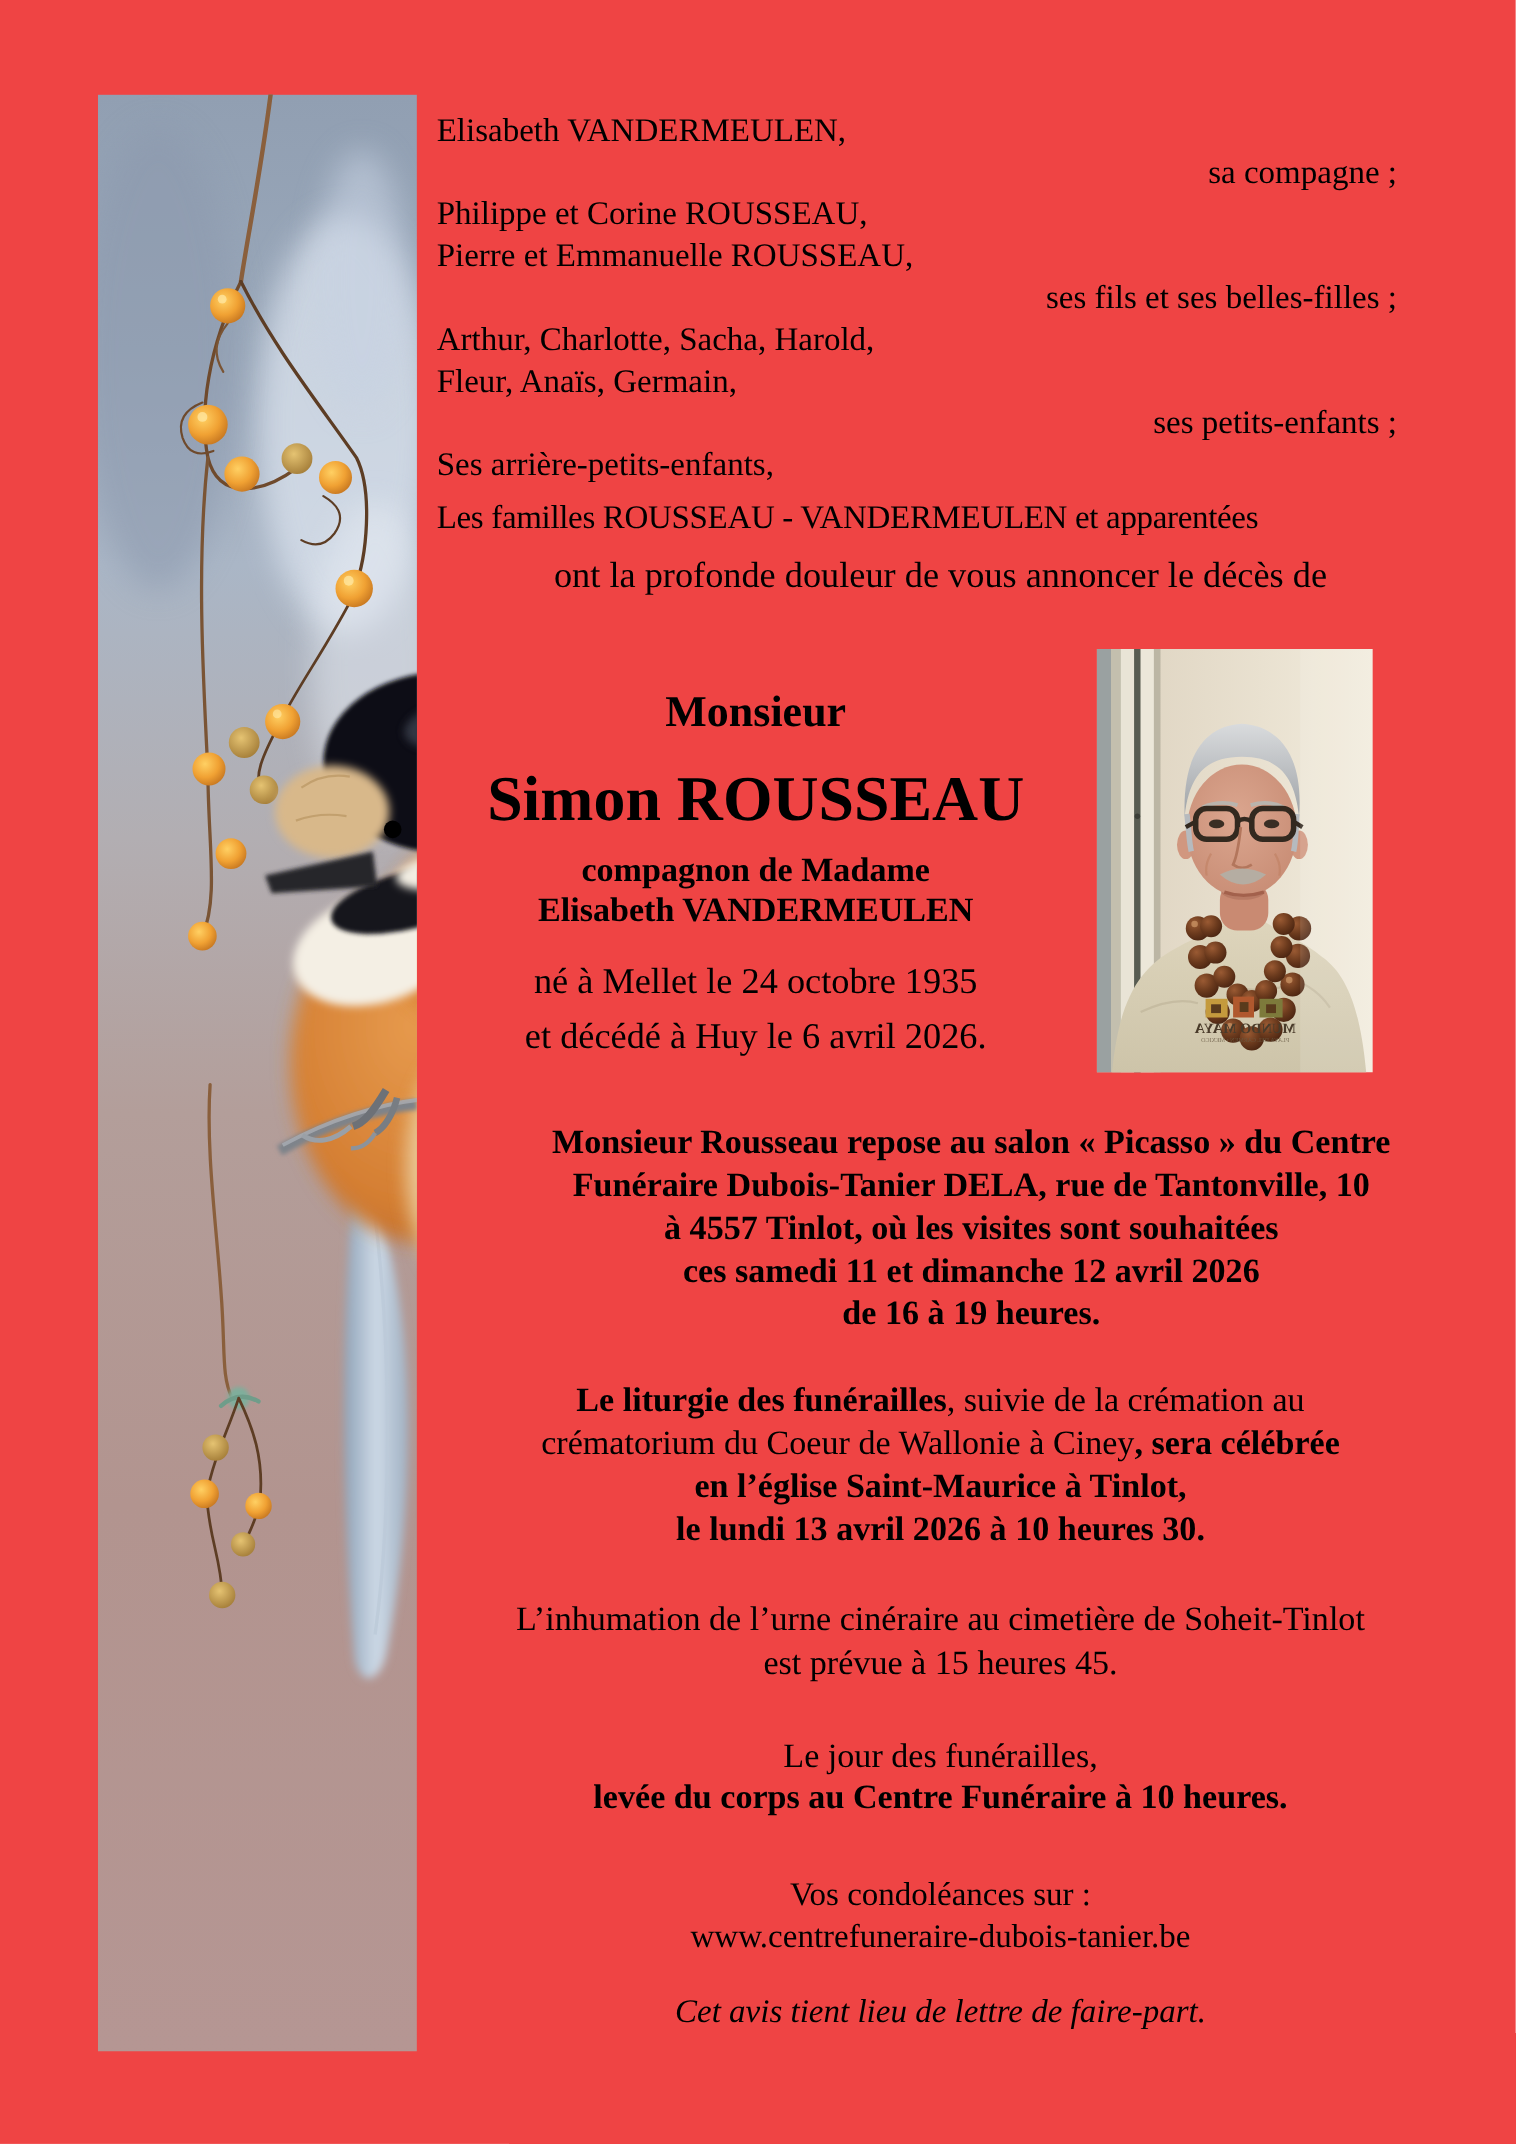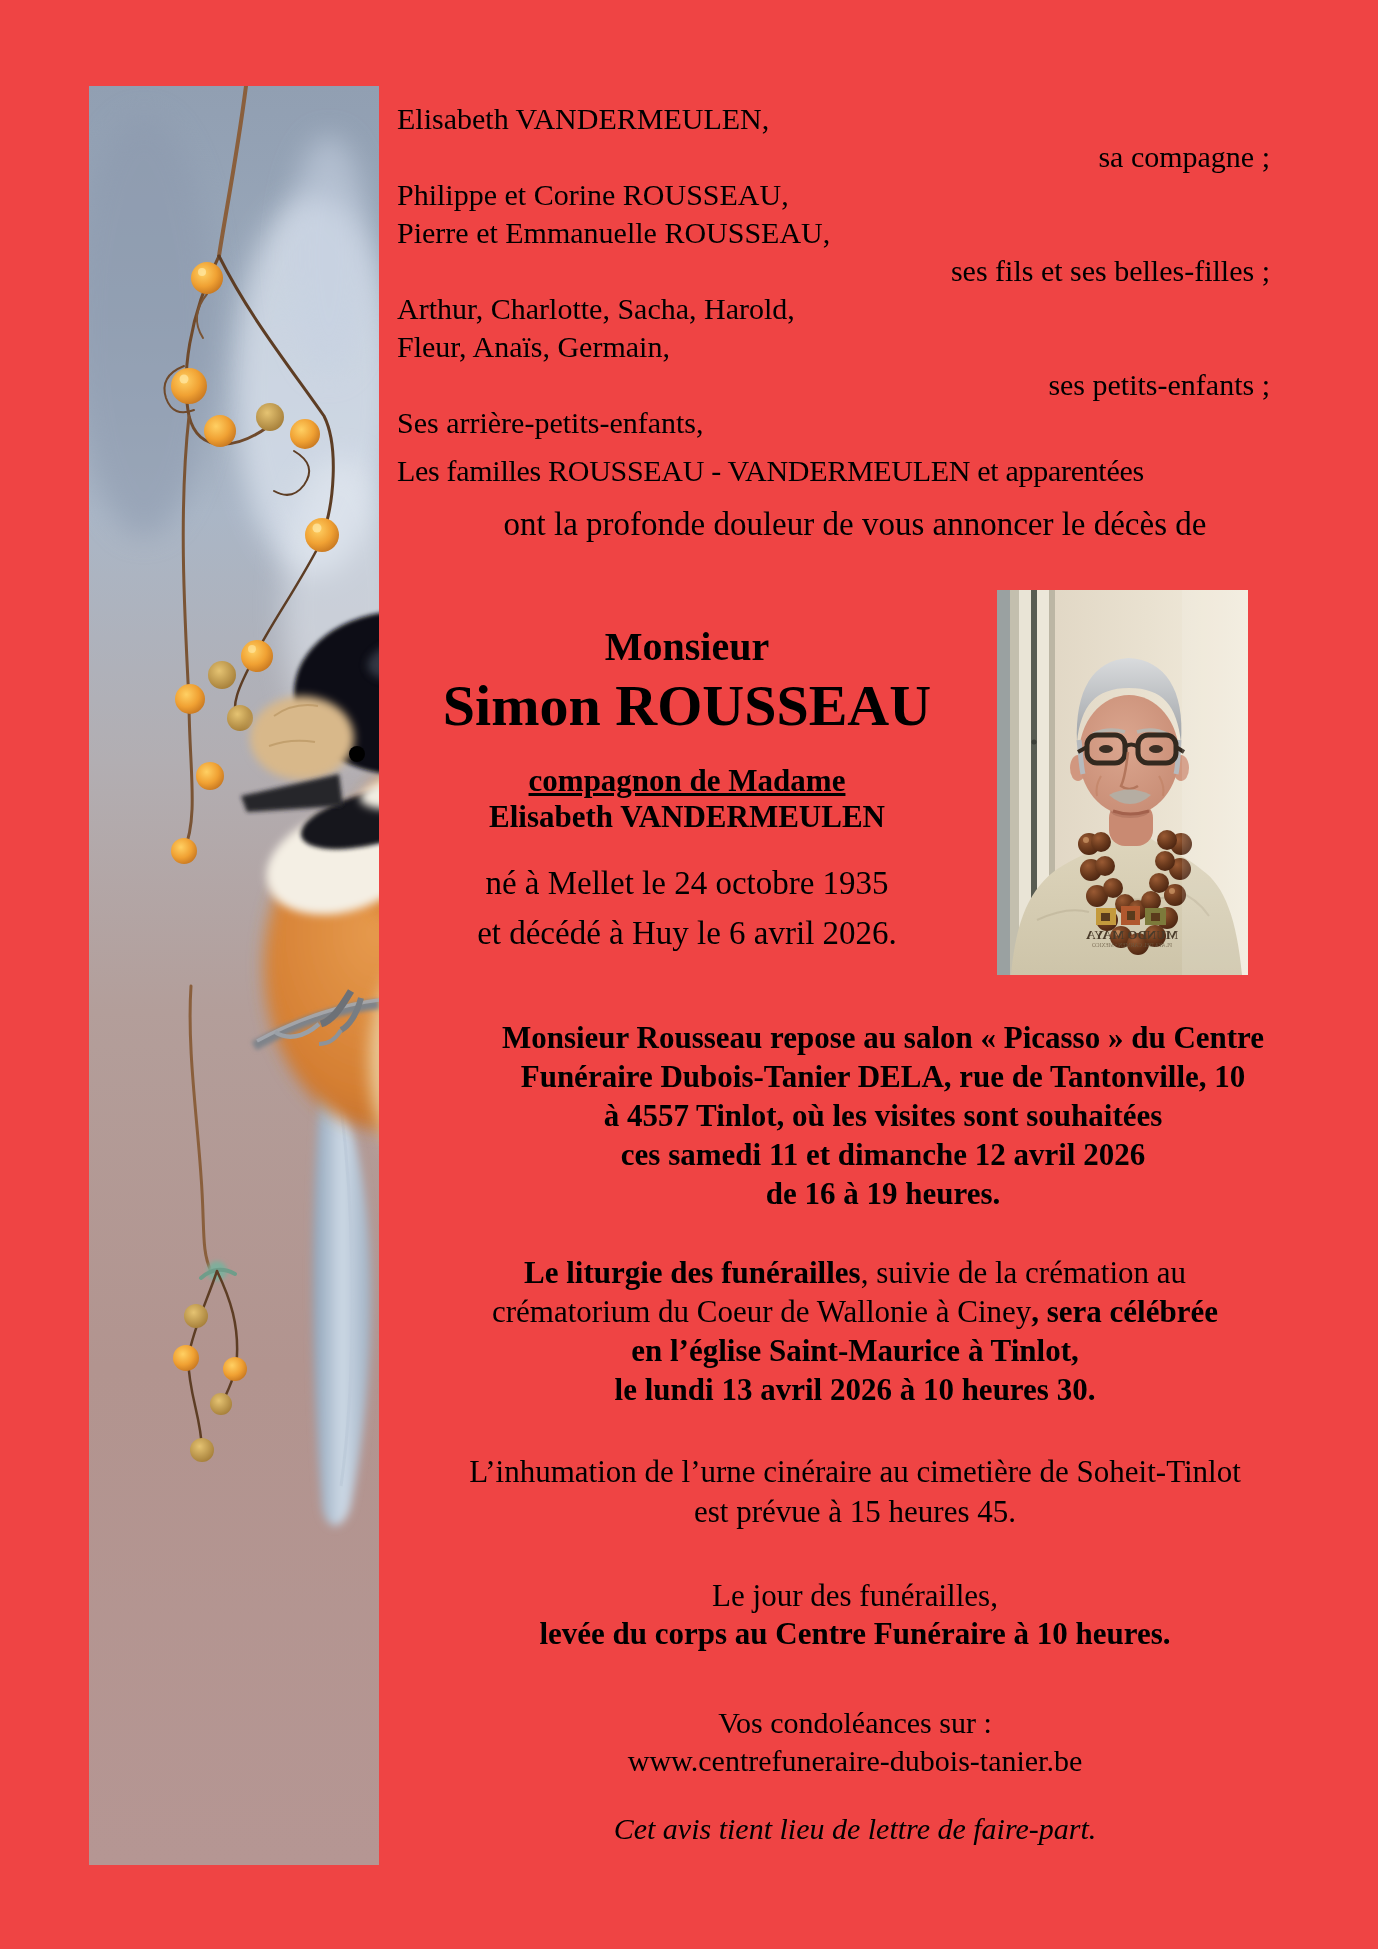--- a/index.html
+++ b/index.html
@@ -11,23 +11,23 @@
   .family-block{position:absolute;left:397px;top:100px;width:873px;font-size:30px;line-height:38px;}
   .fl{white-space:nowrap;}
   .fl.right{text-align:right;}
   .fl.families{margin-top:10px;letter-spacing:-0.3px;}
 
   .announce{position:absolute;left:379px;top:506px;width:952px;text-align:center;
             font-size:33px;white-space:nowrap;}
 
   .name-block{position:absolute;left:379px;top:625px;width:616px;text-align:center;}
   .nb-title{font-size:40px;font-weight:bold;line-height:44px;}
-  .nb-name{font-size:58px;font-weight:bold;line-height:66px;margin-top:4px;white-space:nowrap;}
+  .nb-name{font-size:58px;font-weight:bold;line-height:66px;margin-top:24px;white-space:nowrap;}
   .nb-rel{font-size:31px;font-weight:bold;line-height:36px;}
-  .nb-rel.first{margin-top:24px;text-decoration:underline;}
+  .nb-rel.first{margin-top:14px;}
   .nb-birth{font-size:33px;line-height:40px;margin-top:28px;}
   .nb-death{font-size:33px;line-height:40px;margin-top:10px;}
 
   .para{position:absolute;left:379px;width:952px;text-align:center;font-size:31px;}
   .pline{white-space:nowrap;}
   .p-visit{top:1018px;font-weight:bold;line-height:39px;padding-left:28px;}
   .p-funeral{top:1253px;line-height:39px;}
   .p-inhum{top:1452px;line-height:40px;}
   .p-levee{top:1577px;line-height:38px;}
   .p-cond{top:1704px;font-size:30px;line-height:38px;}

